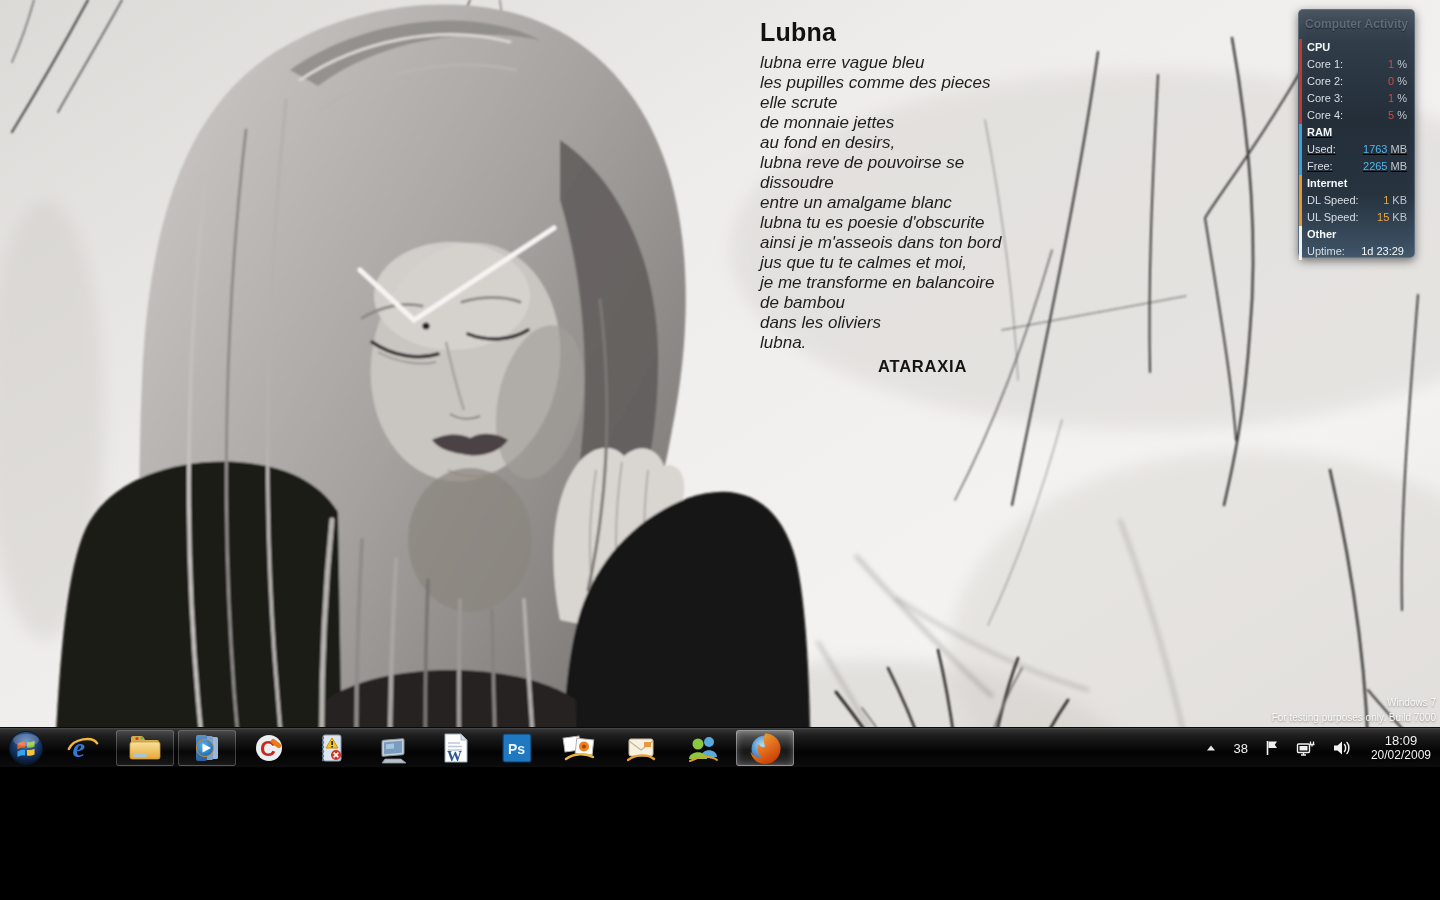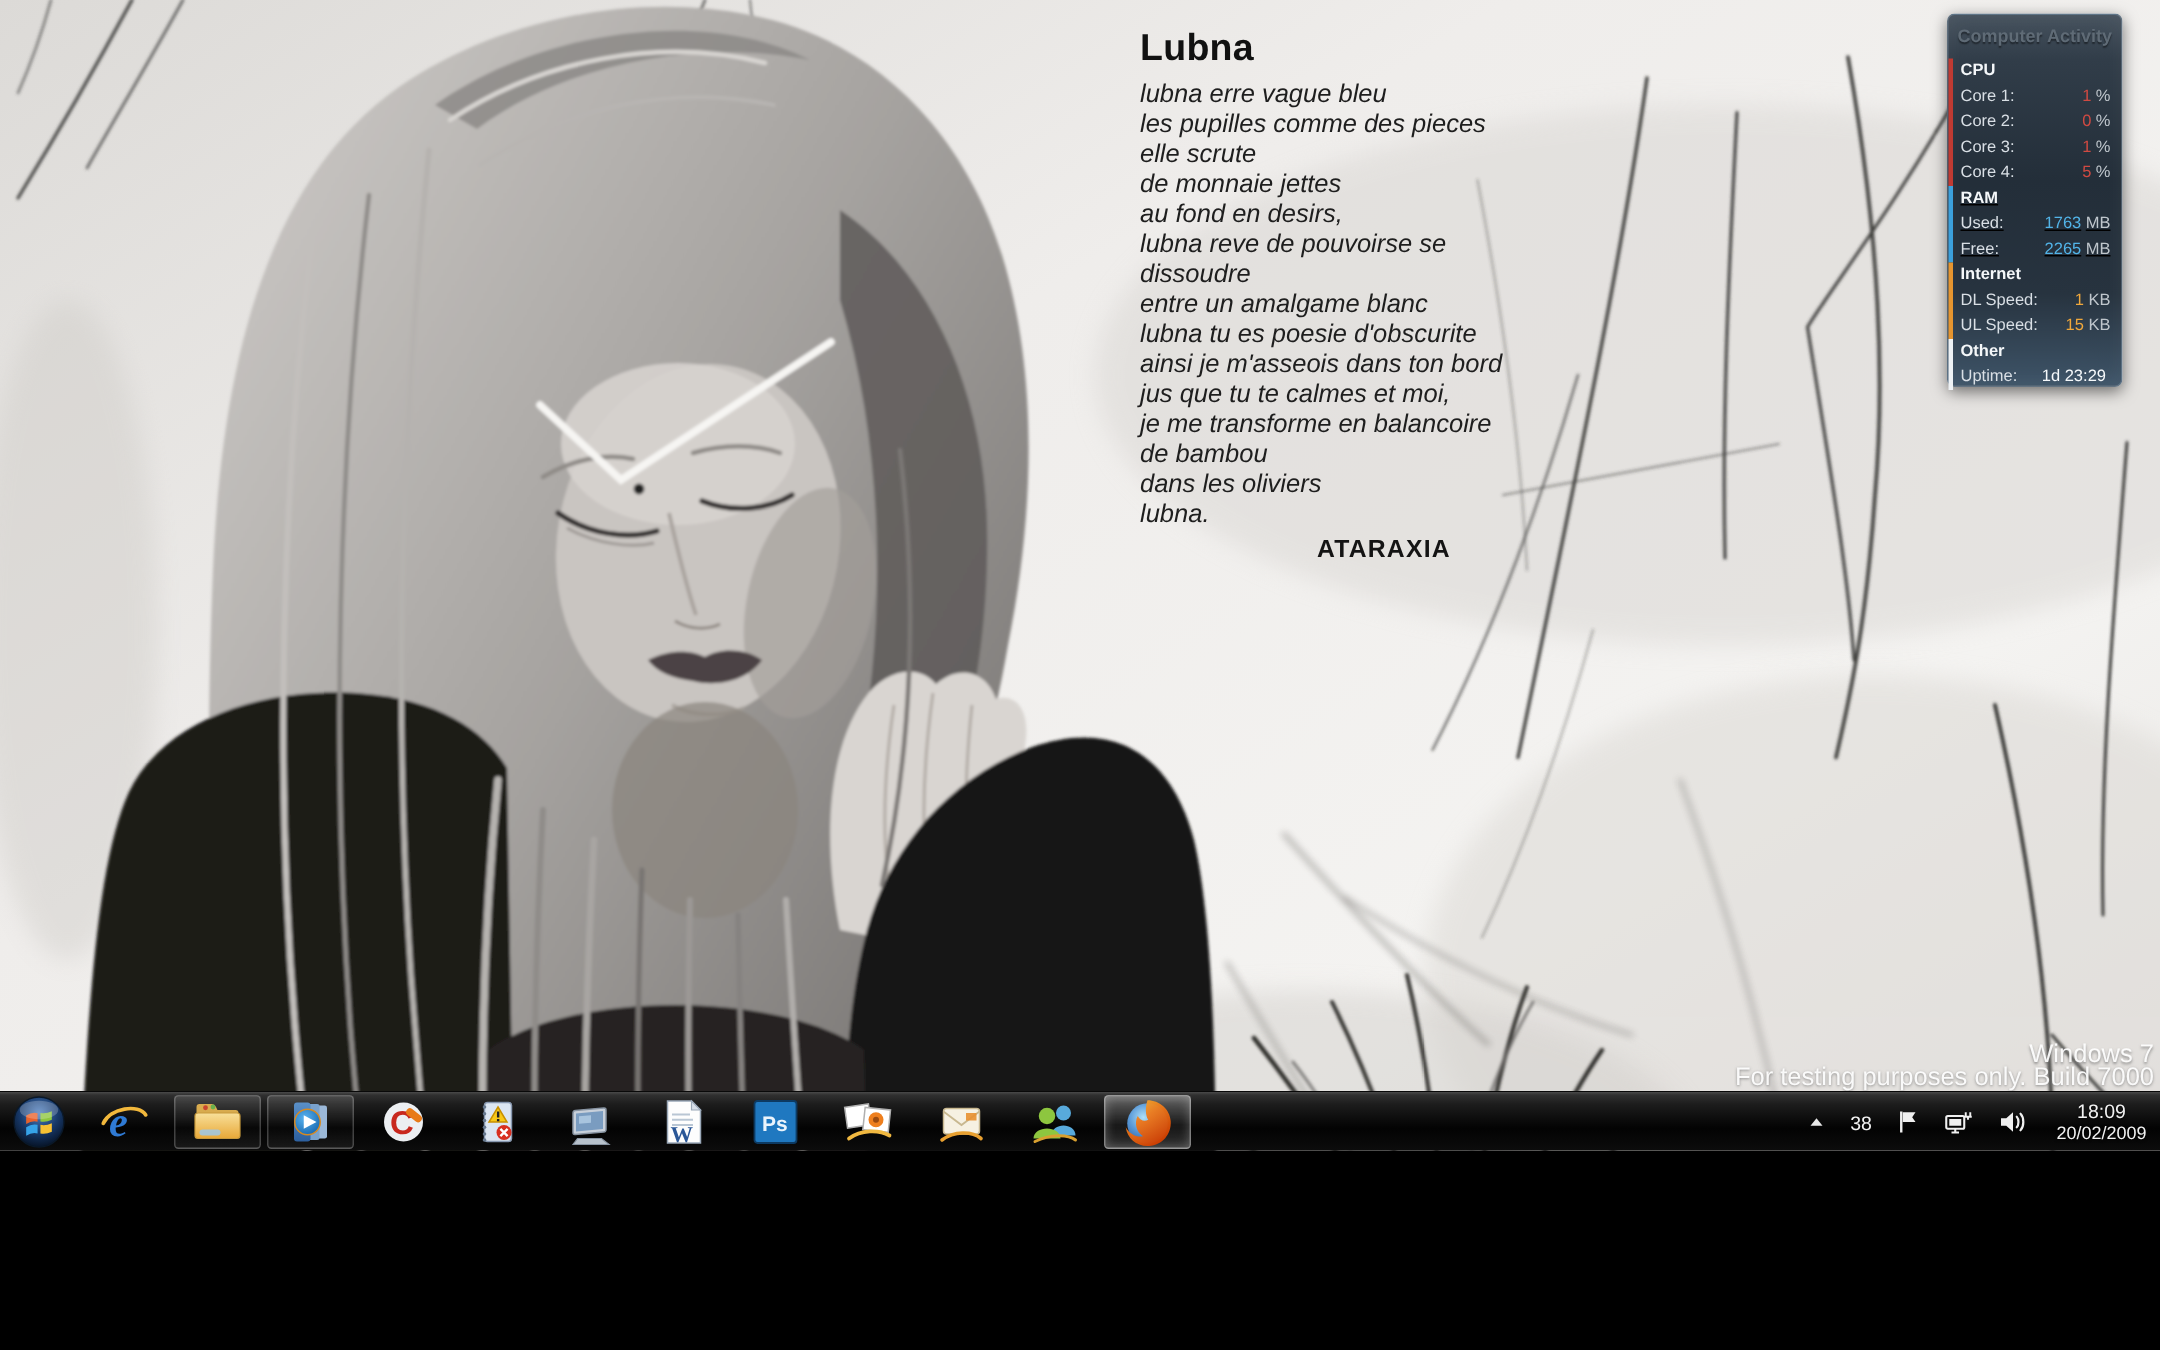--- a/index.html
+++ b/index.html
@@ -26,21 +26,21 @@
   .sec-ram{border-color:#3ba0dc;text-decoration:underline;}
   .sec-net{border-color:#e6952f;}
   .sec-other{border-color:#eef2f5;}
   .g-head{height:17px;line-height:17px;font-size:11px;font-weight:700;color:#f4f7f9;}
   .g-row{height:17px;line-height:17px;font-size:11px;display:flex;justify-content:space-between;color:#d9dfe5;}
   .g-val b{font-weight:400;}
   .v-cpu{color:#d04a42;} .v-ram{color:#52b4e8;} .v-net{color:#f0a83c;} .v-other{color:#f6f9fb;}
   .u{color:#bfc6cc;margin-left:3px;}
 
   
-  .watermark{position:absolute;right:4px;bottom:42px;text-align:right;font-size:17px;line-height:15px;
+  .watermark{position:absolute;right:4px;bottom:42px;text-align:right;font-size:10px;line-height:15px;
     color:rgba(255,255,255,.93);text-shadow:0 1px 2px rgba(110,110,110,.75);}
 
   
   .taskbar{position:absolute;left:0;bottom:0;width:1440px;height:40px;
     background:linear-gradient(180deg,#4a4a4a 0,#303030 2px,#1d1d1d 8px,#0d0d0d 45%,#030303 62%,#0c0c0c 100%);
     border-top:1px solid #090909;box-sizing:border-box;}
   .tb-left{position:absolute;left:0;top:0;height:40px;display:flex;align-items:center;}
   .tb-orb{width:52px;height:40px;display:flex;align-items:center;justify-content:center;cursor:pointer;}
   .tb-btn{width:58px;height:36px;margin:2px;border-radius:3px;display:flex;align-items:center;justify-content:center;
     box-sizing:border-box;cursor:pointer;}

